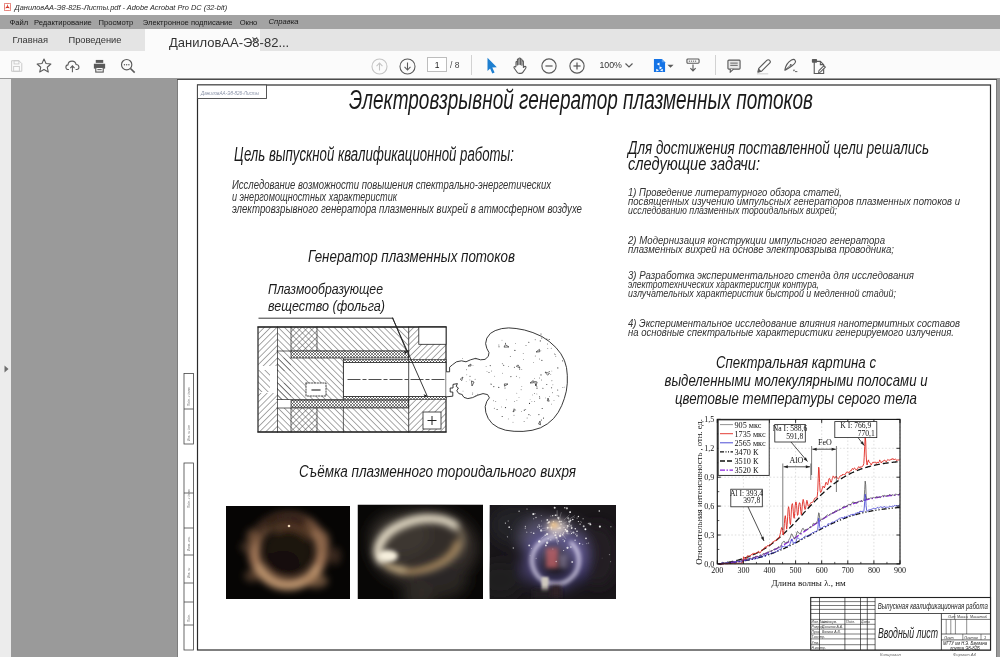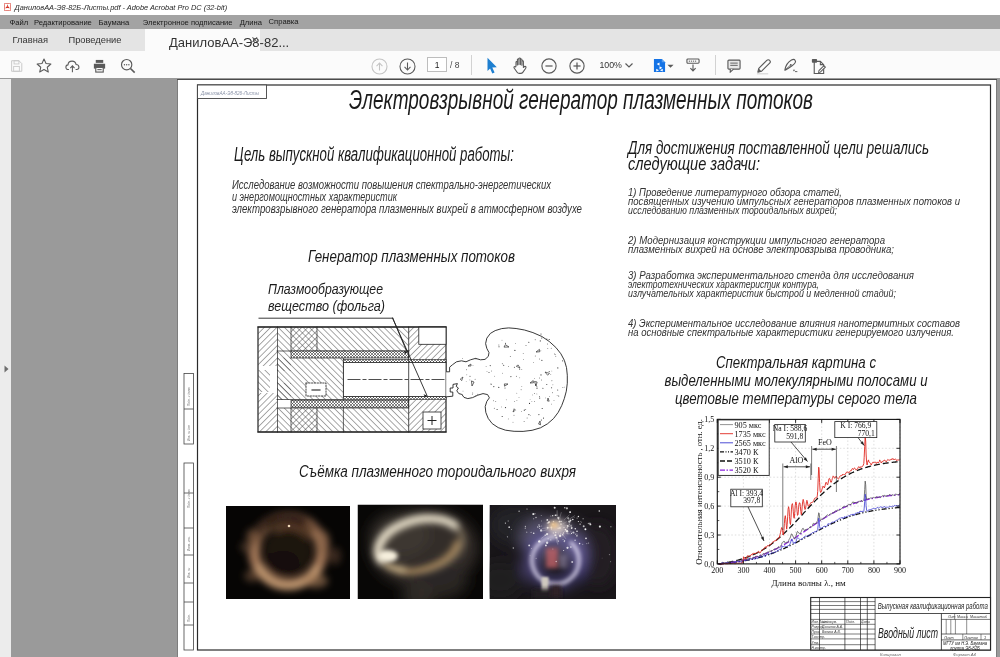--- a/index.html
+++ b/index.html
@@ -9,24 +9,24 @@
     <svg style="position:absolute;left:4px;top:3px" width="7" height="8" viewBox="0 0 14 16">
       <rect x="0.5" y="0.5" width="13" height="15" rx="2.5" fill="#fff" stroke="#d63426" stroke-width="1.6"></rect>
       <path d="M3 11 C3 8 5.5 6.5 7 6.5 C8.5 6.5 11 8 11 11 C9 10 8 10 7 10 C6 10 5 10 3 11 Z" fill="#d63426"></path>
       <rect x="6.2" y="3.5" width="1.6" height="4" fill="#d63426"></rect>
     </svg>
     <div style="position:absolute;left:14.5px;top:2.6px;font-size:7.4px;color:#262626;letter-spacing:0;font-style:italic;">ДаниловАА-Э8-82Б-Листы.pdf - Adobe Acrobat Pro DC (32-bit)</div>
   </div>
 <div style="position:absolute;left:0;top:15px;width:1000px;height:14px;background:#a3a3a3;font-size:7.6px;color:#1a1a1a;">
     <span style="position:absolute;left:9.5px;top:3px;">Файл</span>
     <span style="position:absolute;left:34px;top:3px;">Редактирование</span>
-    <span style="position:absolute;left:98.6px;top:3px;">Баумана</span>
+    <span style="position:absolute;left:98.6px;top:3px;">Просмотр</span>
     <span style="position:absolute;left:142.8px;top:3px;">Электронное подписание</span>
-    <span style="position:absolute;left:239.7px;top:3px;">Длина</span>
-    <span style="position:absolute;left:268.6px;top:2px;">Справка</span>
+    <span style="position:absolute;left:239.7px;top:3px;">Окно</span>
+    <span style="position:absolute;left:268.6px;top:2px;font-style:italic;">Справка</span>
   </div>
 <div style="position:absolute;left:0;top:29px;width:1000px;height:36px;background:#e4e4e4;">
     <div style="position:absolute;left:12.6px;top:6px;font-size:9.3px;color:#333;">Главная</div>
     <div style="position:absolute;left:68.5px;top:6px;font-size:9.3px;color:#333;">Проведение</div>
     <div style="position:absolute;left:144.9px;top:0;width:115.5px;height:22px;background:#fbfbfb;"></div>
     <div style="position:absolute;left:169px;top:6px;font-size:13px;color:#333;">ДаниловАА-Э8-82...</div>
     <div style="position:absolute;left:251px;top:5.5px;font-size:9px;color:#555;">✕</div>
   </div>
 <div style="position:absolute;left:0;top:51px;width:1000px;height:28px;background:#fbfbfb;border-bottom:1px solid #9a9a9a;">
     <div style="position:absolute;left:10px;top:7.5px;width:13px;height:14px;"><svg width="13" height="14" viewBox="0 0 16 16">

